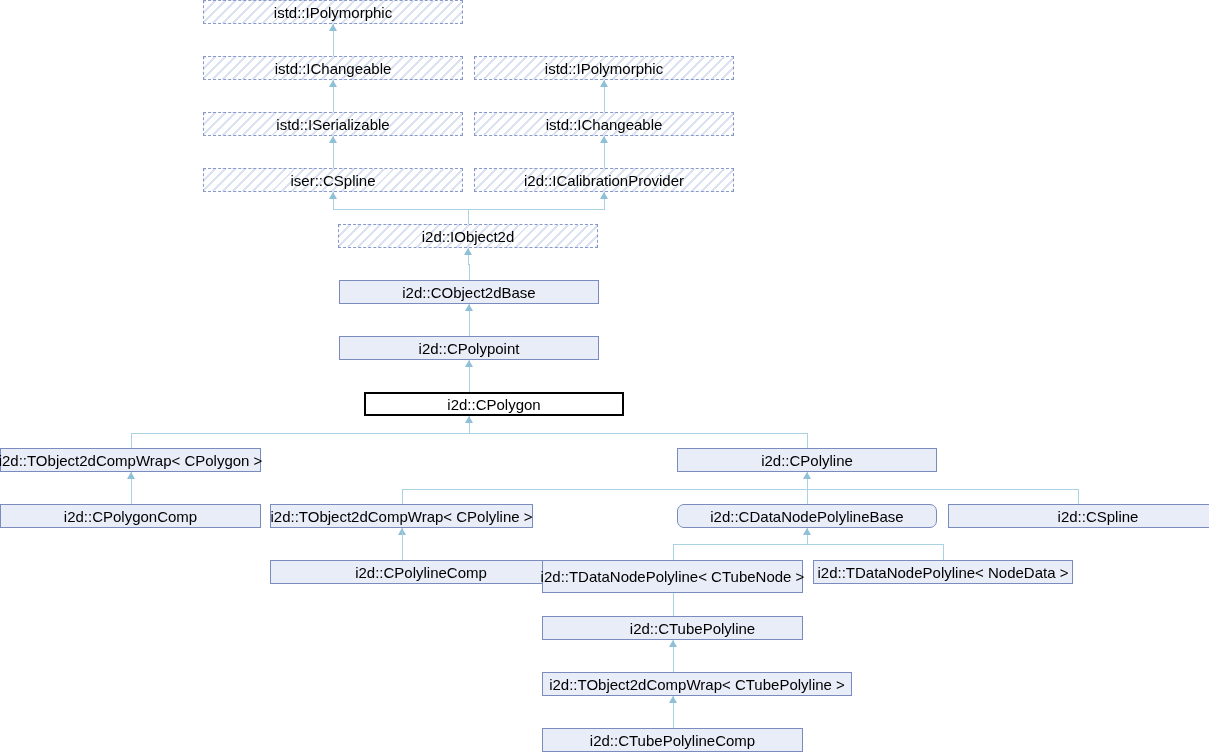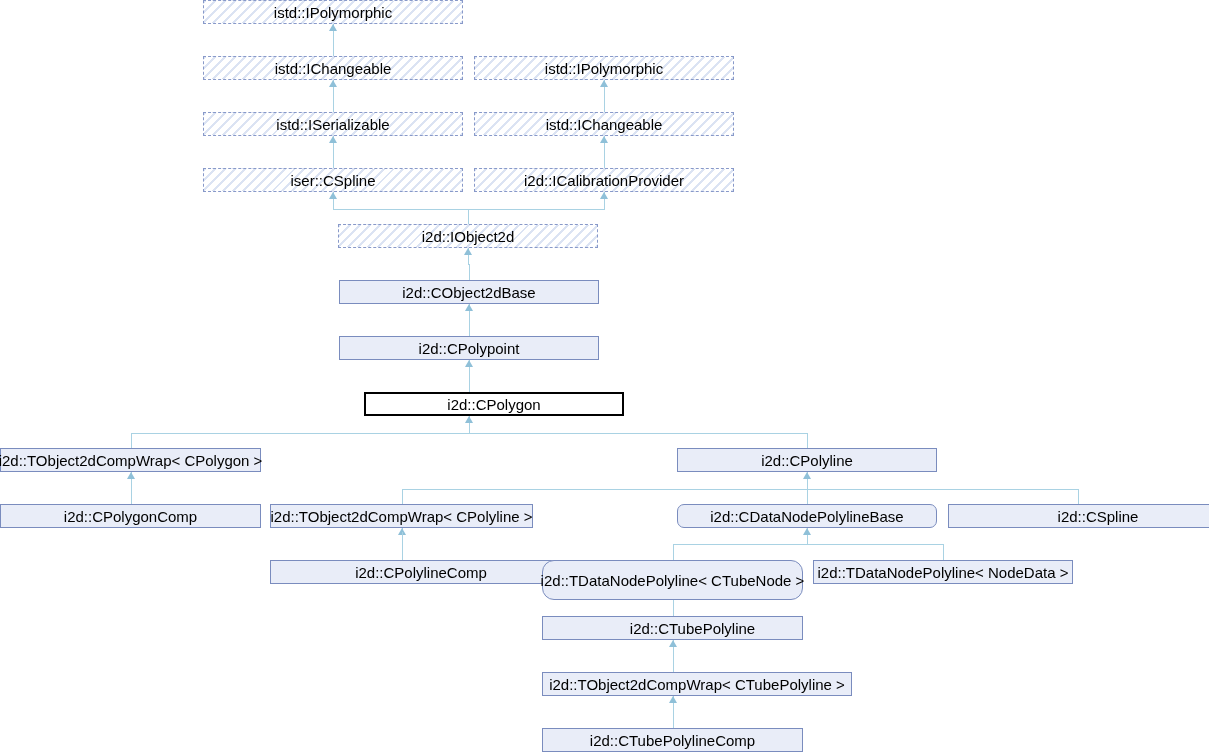--- a/index.html
+++ b/index.html
@@ -127,18 +127,18 @@
     <div class="node solid" style="left: 339px; top: 280px; width: 260px; height: 24px;">i2d::CObject2dBase</div>
     <div class="node solid" style="left: 339px; top: 336px; width: 260px; height: 24px; text-align: right;">i2d::CPolypoint</div>
     <div class="node current" style="left: 339px; top: 392px; width: 260px; height: 24px; margin-left: 25px;">i2d::CPolygon</div>
     <div class="node solid" style="left: 0px; top: 448px; width: 261px; height: 24px;">i2d::TObject2dCompWrap&lt; CPolygon &gt;</div>
     <div class="node solid" style="left: 677px; top: 448px; width: 260px; height: 24px;">i2d::CPolyline</div>
     <div class="node solid" style="left: 0px; top: 504px; width: 261px; height: 24px;">i2d::CPolygonComp</div>
     <div class="node solid" style="left: 270px; top: 504px; width: 263px; height: 24px;">i2d::TObject2dCompWrap&lt; CPolyline &gt;</div>
     <div class="node solid" style="left: 677px; top: 504px; width: 260px; height: 24px; border-radius: 7px;">i2d::CDataNodePolylineBase</div>
     <div class="node solid" style="left: 948px; top: 504px; width: 300px; height: 24px;">i2d::CSpline</div>
     <div class="node solid" style="left: 270px; top: 560px; width: 302px; height: 24px;">i2d::CPolylineComp</div>
-    <div class="node solid" style="left: 542px; top: 560px; width: 261px; height: 40px; border-radius: 12px;">i2d::TDataNodePolyline&lt; CTubeNode &gt;</div>
+    <div class="node solid" style="left: 542px; top: 560px; width: 261px; height: 33px;">i2d::TDataNodePolyline&lt; CTubeNode &gt;</div>
     <div class="node solid" style="left: 813px; top: 560px; width: 260px; height: 24px;">i2d::TDataNodePolyline&lt; NodeData &gt;</div>
     <div class="node solid" style="left: 542px; top: 616px; width: 261px; height: 24px; padding-left: 40px;">i2d::CTubePolyline</div>
     <div class="node solid" style="left: 542px; top: 672px; width: 310px; height: 24px;">i2d::TObject2dCompWrap&lt; CTubePolyline &gt;</div>
     <div class="node solid" style="left: 542px; top: 728px; width: 261px; height: 24px;">i2d::CTubePolylineComp</div>
   </div>
 
 </body></html>

